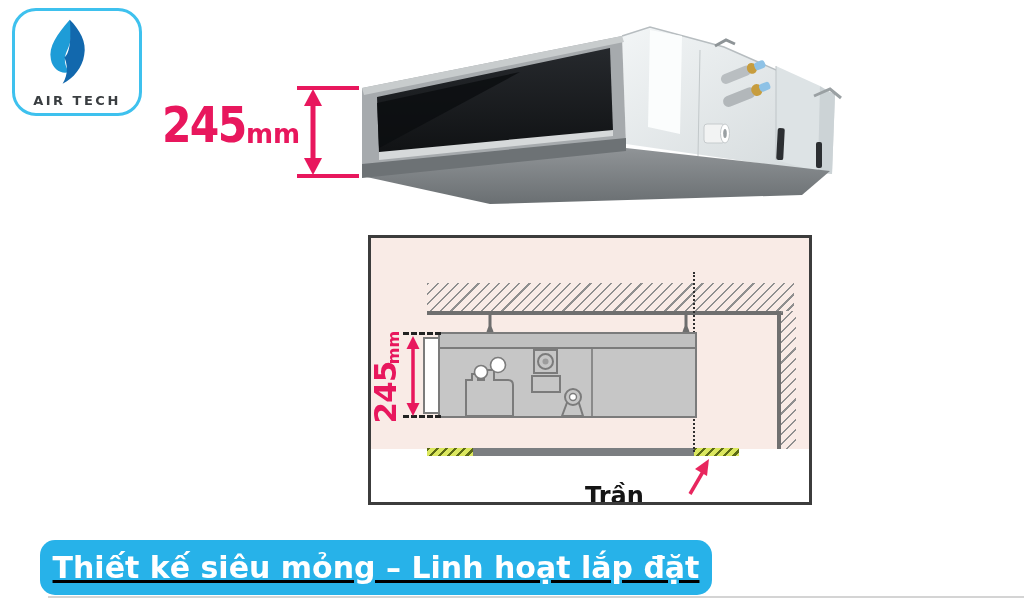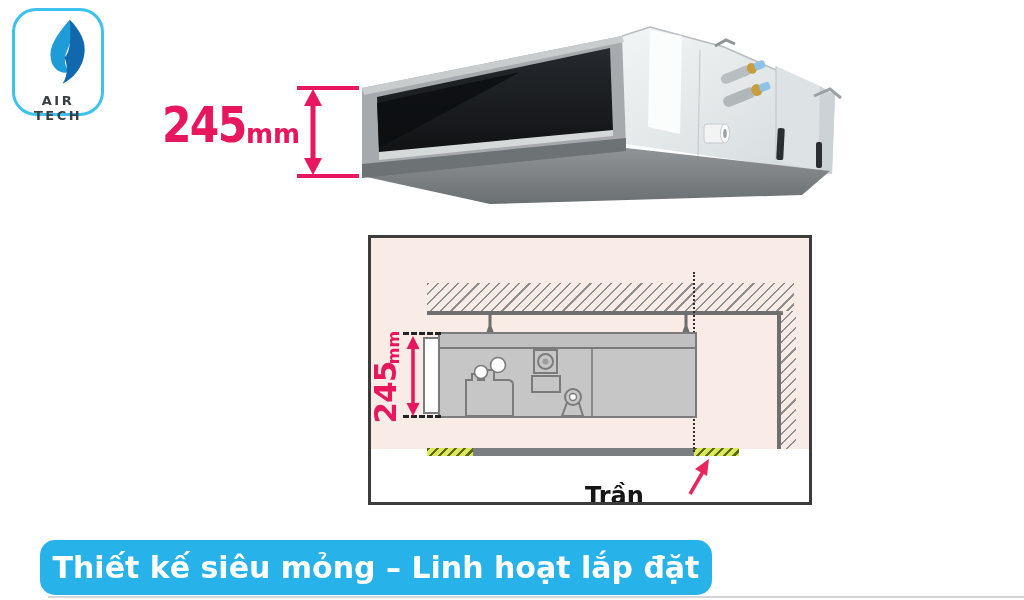--- a/index.html
+++ b/index.html
@@ -3,21 +3,21 @@
 <meta charset="utf-8">
 <style>
   html,body{margin:0;padding:0;background:#ffffff;}
   .stage{
     position:relative;width:1024px;height:600px;background:#ffffff;overflow:hidden;
     font-family:"DejaVu Sans","Liberation Sans",sans-serif;
   }
   .abs{position:absolute;}
 
   
-  .logo{left:12px;top:8px;width:92px;height:108px;border:3px solid #3ec1ee;border-radius:24px;
+  .logo{left:12px;top:8px;width:130px;height:108px;border:3px solid #3ec1ee;border-radius:24px;
         background:#fff;box-sizing:border-box;}
   .logo svg{position:absolute;left:24px;top:7px;}
   .logo-text{position:absolute;left:0;right:0;top:82px;text-align:center;
         font-size:13px;font-weight:bold;letter-spacing:2.5px;color:#3a3e41;}
 
   
   .dim-pink{color:#e8175d;font-weight:bold;line-height:1;}
   #photo-dim-value{left:162px;top:100px;font-size:50px;letter-spacing:-2px;
         transform:scaleX(.85);transform-origin:left top;}
   #photo-dim-unit{left:246px;top:121px;font-size:26px;}
@@ -51,21 +51,21 @@
   #diag-dim-arrow{left:34px;top:98px;}
   #diag-dim-value{left:-15px;top:138px;width:61px;height:34px;transform:rotate(-90deg);
         font-size:31px;text-align:center;letter-spacing:-1px;}
   #diag-dim-unit{left:6px;top:101px;width:34px;height:17px;transform:rotate(-90deg);
         font-size:16px;text-align:center;}
   #ceiling-label{left:214px;top:244px;font-size:24px;font-weight:600;color:#151515;}
   #pointer-arrow{left:312px;top:217px;}
 
   
   .banner{left:40px;top:540px;width:672px;height:55px;background:#27b2e9;border-radius:15px;
-        display:flex;align-items:center;justify-content:center;}
+        display:flex;align-items:center;justify-content:center;text-decoration:underline;}
   .banner span{color:#ffffff;font-size:30px;font-weight:bold;white-space:nowrap;}
   #bottom-line{left:48px;top:596px;width:976px;height:2px;background:#d4d4d4;}
 </style>
 </head>
 <body>
 
 <div class="stage">
 
   <div class="abs logo">
     <svg width="58" height="72" viewBox="0 0 64 80">

